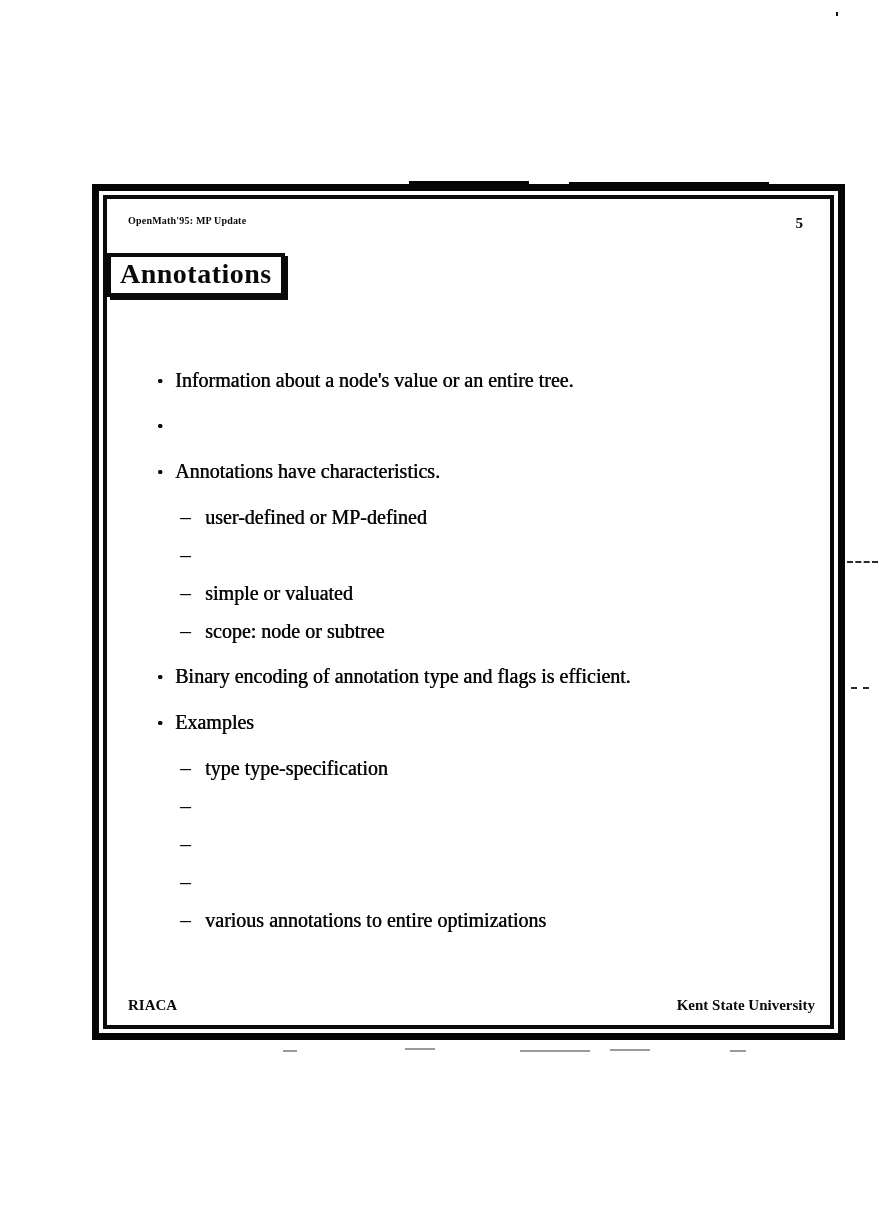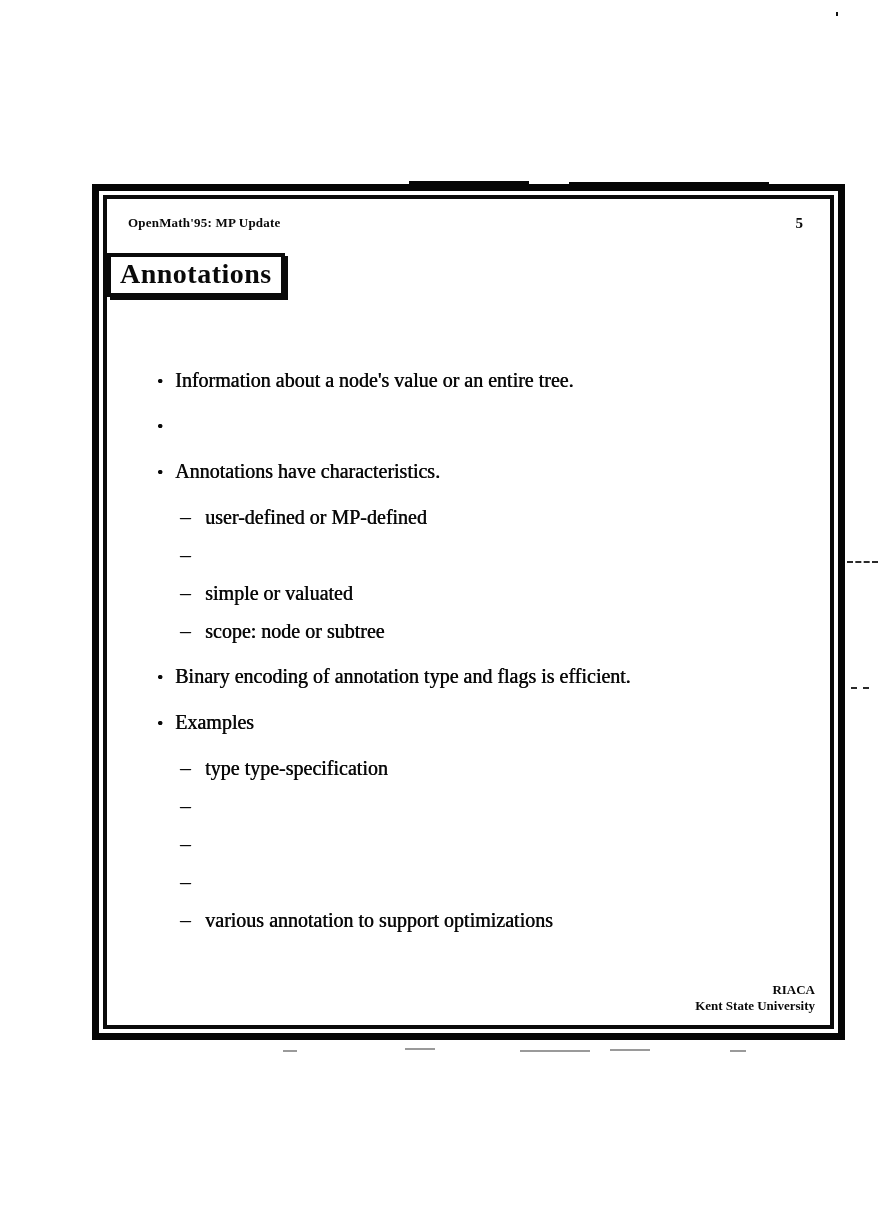--- a/index.html
+++ b/index.html
@@ -24,21 +24,21 @@
     border: 4px solid #0a0a0a;
   }
   .content { position: absolute; inset: 0; }
 
   
   .hdr {
     position: absolute; top: 16px; left: 21px; right: 21px;
     display: flex; justify-content: space-between; align-items: flex-start;
   }
   .hdr-left {
-    font-size: 13px; font-weight: bold; letter-spacing: 0.2px;
+    font-size: 10px; font-weight: bold; letter-spacing: 0.2px;
   }
   .hdr-page { font-size: 15px; font-weight: bold; margin-right: 6px; }
 
   
   .title-row { position: absolute; top: 54px; left: 0; right: 22px; text-align: left; }
   .title-box {
     display: inline-block;
     border: 4px solid #0a0a0a;
     box-shadow: 3px 3px 0 0 #0a0a0a;
     padding: 1px 9px 3px 9px;
@@ -57,21 +57,21 @@
   .item.l1 .marker { width: 18px; font-size: 17px; }
   .item.l2 { padding-left: 23px; }
   .item.l2 .marker { width: 25px; font-size: 21px; }
   .gap22 { margin-top: 22px; }
   .gap15 { margin-top: 15px; }
 
   
   .ftr {
     position: absolute; bottom: 11px; left: 21px; right: 15px;
     display: flex; justify-content: space-between; align-items: flex-end;
-    font-size: 13px; font-weight: bold; flex-direction: column;
+    font-size: 15px; font-weight: bold;
   }
 
   
   .artifact { position: absolute; }
   .dashes { border-top: 2px dashed #2a2a2a; }
   .faint { background: #9a9a9a; height: 2px; }
   .bump { background: #050505; }
 </style>
 </head>
 <body>
@@ -142,21 +142,21 @@
           <span class="marker">–</span>
         </div>
         <div class="item l2 gap15">
           <span class="marker">–</span>
         </div>
         <div class="item l2 gap15">
           <span class="marker">–</span>
         </div>
         <div class="item l2 gap15">
           <span class="marker">–</span>
-          <span class="txt">various annotation to support optimizations</span>
+          <span class="txt">various annotations to entire optimizations</span>
         </div>
 
       </div>
 
       <div class="ftr">
         <span>RIACA</span>
         <span>Kent State University</span>
       </div>
 
     </div>

